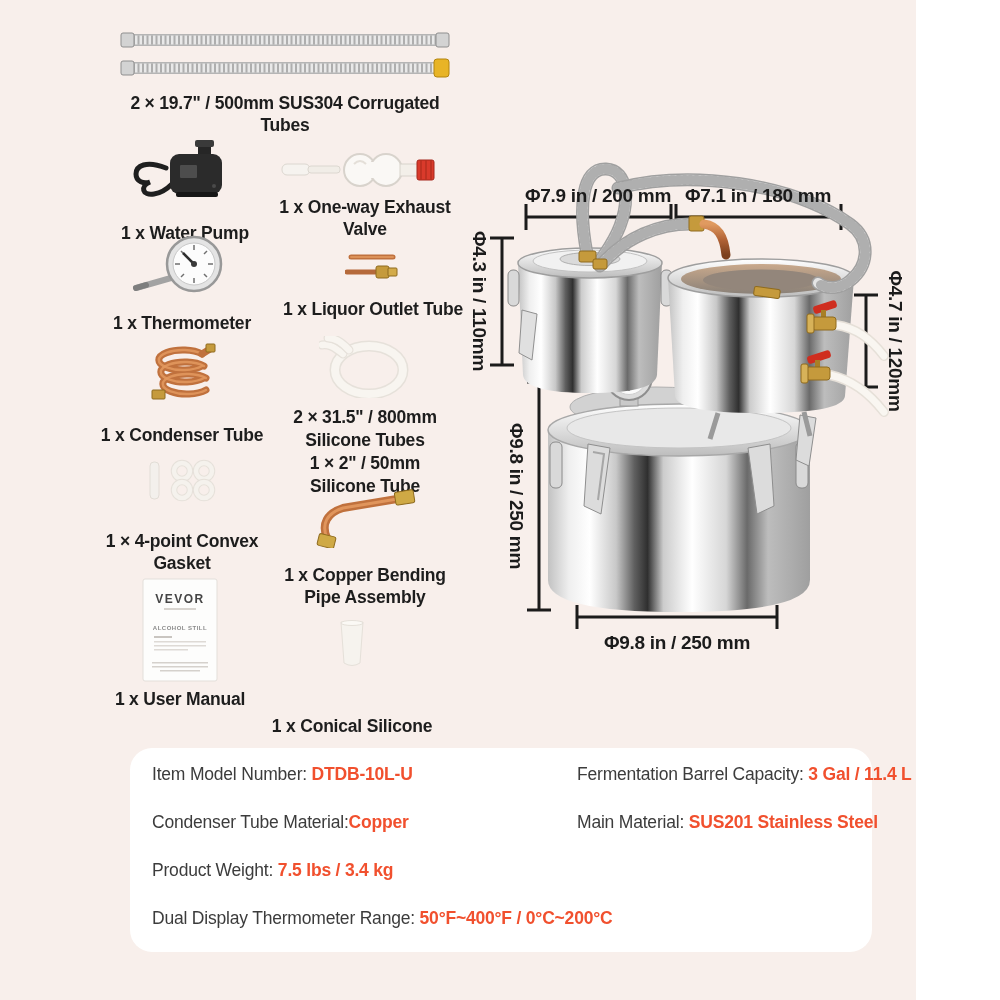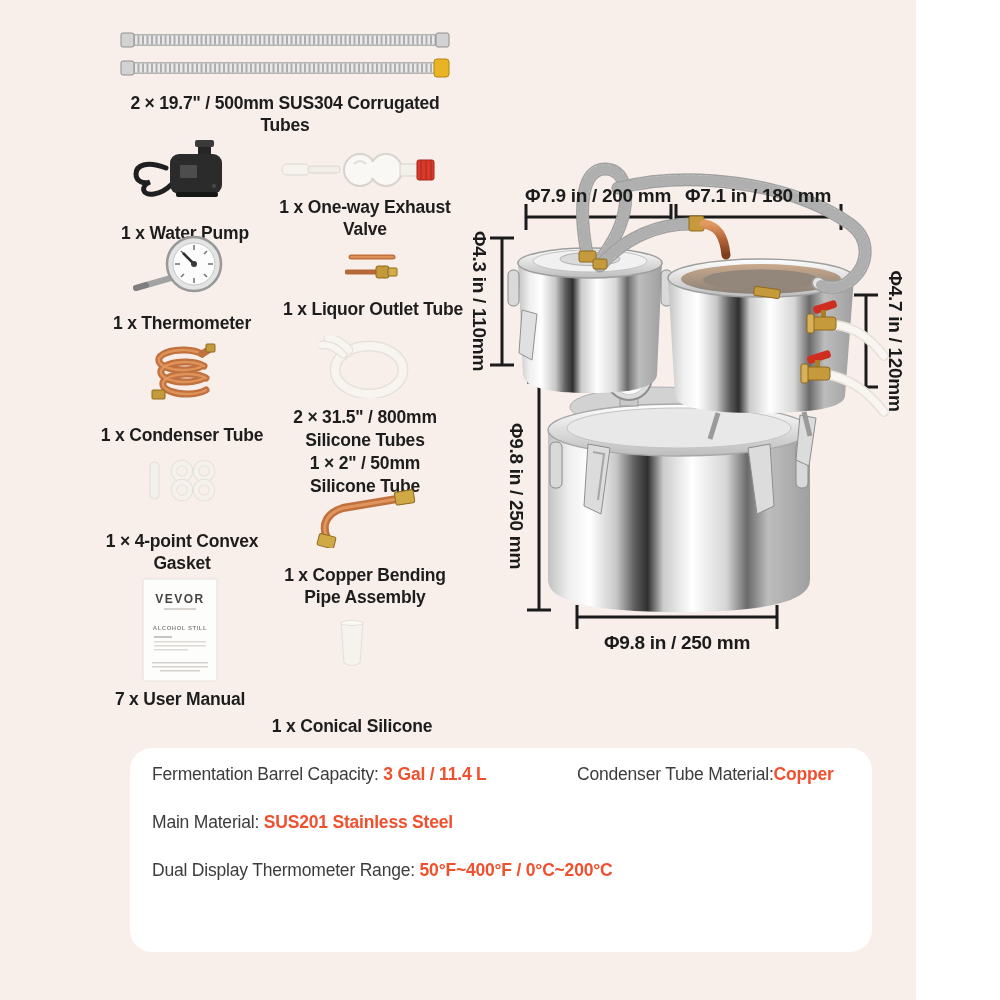--- a/index.html
+++ b/index.html
@@ -176,21 +176,21 @@
         <rect x="22" y="30" width="32" height="2" fill="#d8d4cf"></rect>
         <text x="38" y="52" text-anchor="middle" font-size="6" font-weight="700" letter-spacing="0.5" fill="#8a8a8a">ALCOHOL STILL</text>
         <rect x="12" y="58" width="18" height="2" fill="#c9c5c0"></rect>
         <rect x="12" y="63" width="52" height="1.5" fill="#dedad5"></rect>
         <rect x="12" y="67" width="52" height="1.5" fill="#dedad5"></rect>
         <rect x="12" y="71" width="34" height="1.5" fill="#dedad5"></rect>
         <rect x="10" y="84" width="56" height="1.5" fill="#d5d1cc"></rect>
         <rect x="10" y="88" width="56" height="1.5" fill="#d5d1cc"></rect>
         <rect x="18" y="92" width="40" height="1.5" fill="#d5d1cc"></rect>
       </svg>
-      <div class="caption" style="margin-top:6px;">7 x User Manual</div>
+      <div class="caption" style="margin-top:6px;">1 x User Manual</div>
     </div>
 
     <div class="part" style="left:252px;top:620px;width:200px;gap:26px;">
       <svg width="34" height="48" viewBox="0 0 34 48">
         <path d="M6,2 H28 L25,43 Q17,48 9,43 Z" fill="#f6f3ee" stroke="#e5e0d9"></path>
         <ellipse cx="17" cy="3" rx="11" ry="2.5" fill="#fbf9f5" stroke="#e5e0d9"></ellipse>
       </svg>
       <div class="caption" style="margin-top:21px;">1 x Conical Silicone</div>
     </div>
 
@@ -303,20 +303,22 @@
         <text x="138" y="42" text-anchor="middle">Φ7.9 in / 200 mm</text>
         <text x="298" y="42" text-anchor="middle">Φ7.1 in / 180 mm</text>
         <text transform="translate(20 141) rotate(90)" text-anchor="middle" dy="0.35em">Φ4.3 in / 110mm</text>
         <text transform="translate(436 181) rotate(90)" text-anchor="middle" dy="0.35em">Φ4.7 in / 120mm</text>
         <text transform="translate(57 336) rotate(90)" text-anchor="middle" dy="0.35em">Φ9.8 in / 250 mm</text>
         <text x="217" y="489" text-anchor="middle">Φ9.8 in / 250 mm</text>
       </g>
     </svg>
 
     <div class="spec-card">
+      <div class="spec-cell"><span class="lbl">Item Model Number: </span><span class="val">DTDB-10L-U</span></div>
       <div class="spec-cell"><span class="lbl">Fermentation Barrel Capacity: </span><span class="val">3 Gal / 11.4 L</span></div>
       <div class="spec-cell"><span class="lbl">Condenser Tube Material:</span><span class="val">Copper</span></div>
       <div class="spec-cell"><span class="lbl">Main Material: </span><span class="val">SUS201 Stainless Steel</span></div>
+      <div class="spec-cell"><span class="lbl">Product Weight: </span><span class="val">7.5 lbs / 3.4 kg</span></div>
       <div class="spec-cell full"><span class="lbl">Dual Display Thermometer Range: </span><span class="val">50°F~400°F / 0°C~200°C</span></div>
     </div>
 
   </div>
 </div>
 
 </body></html>

